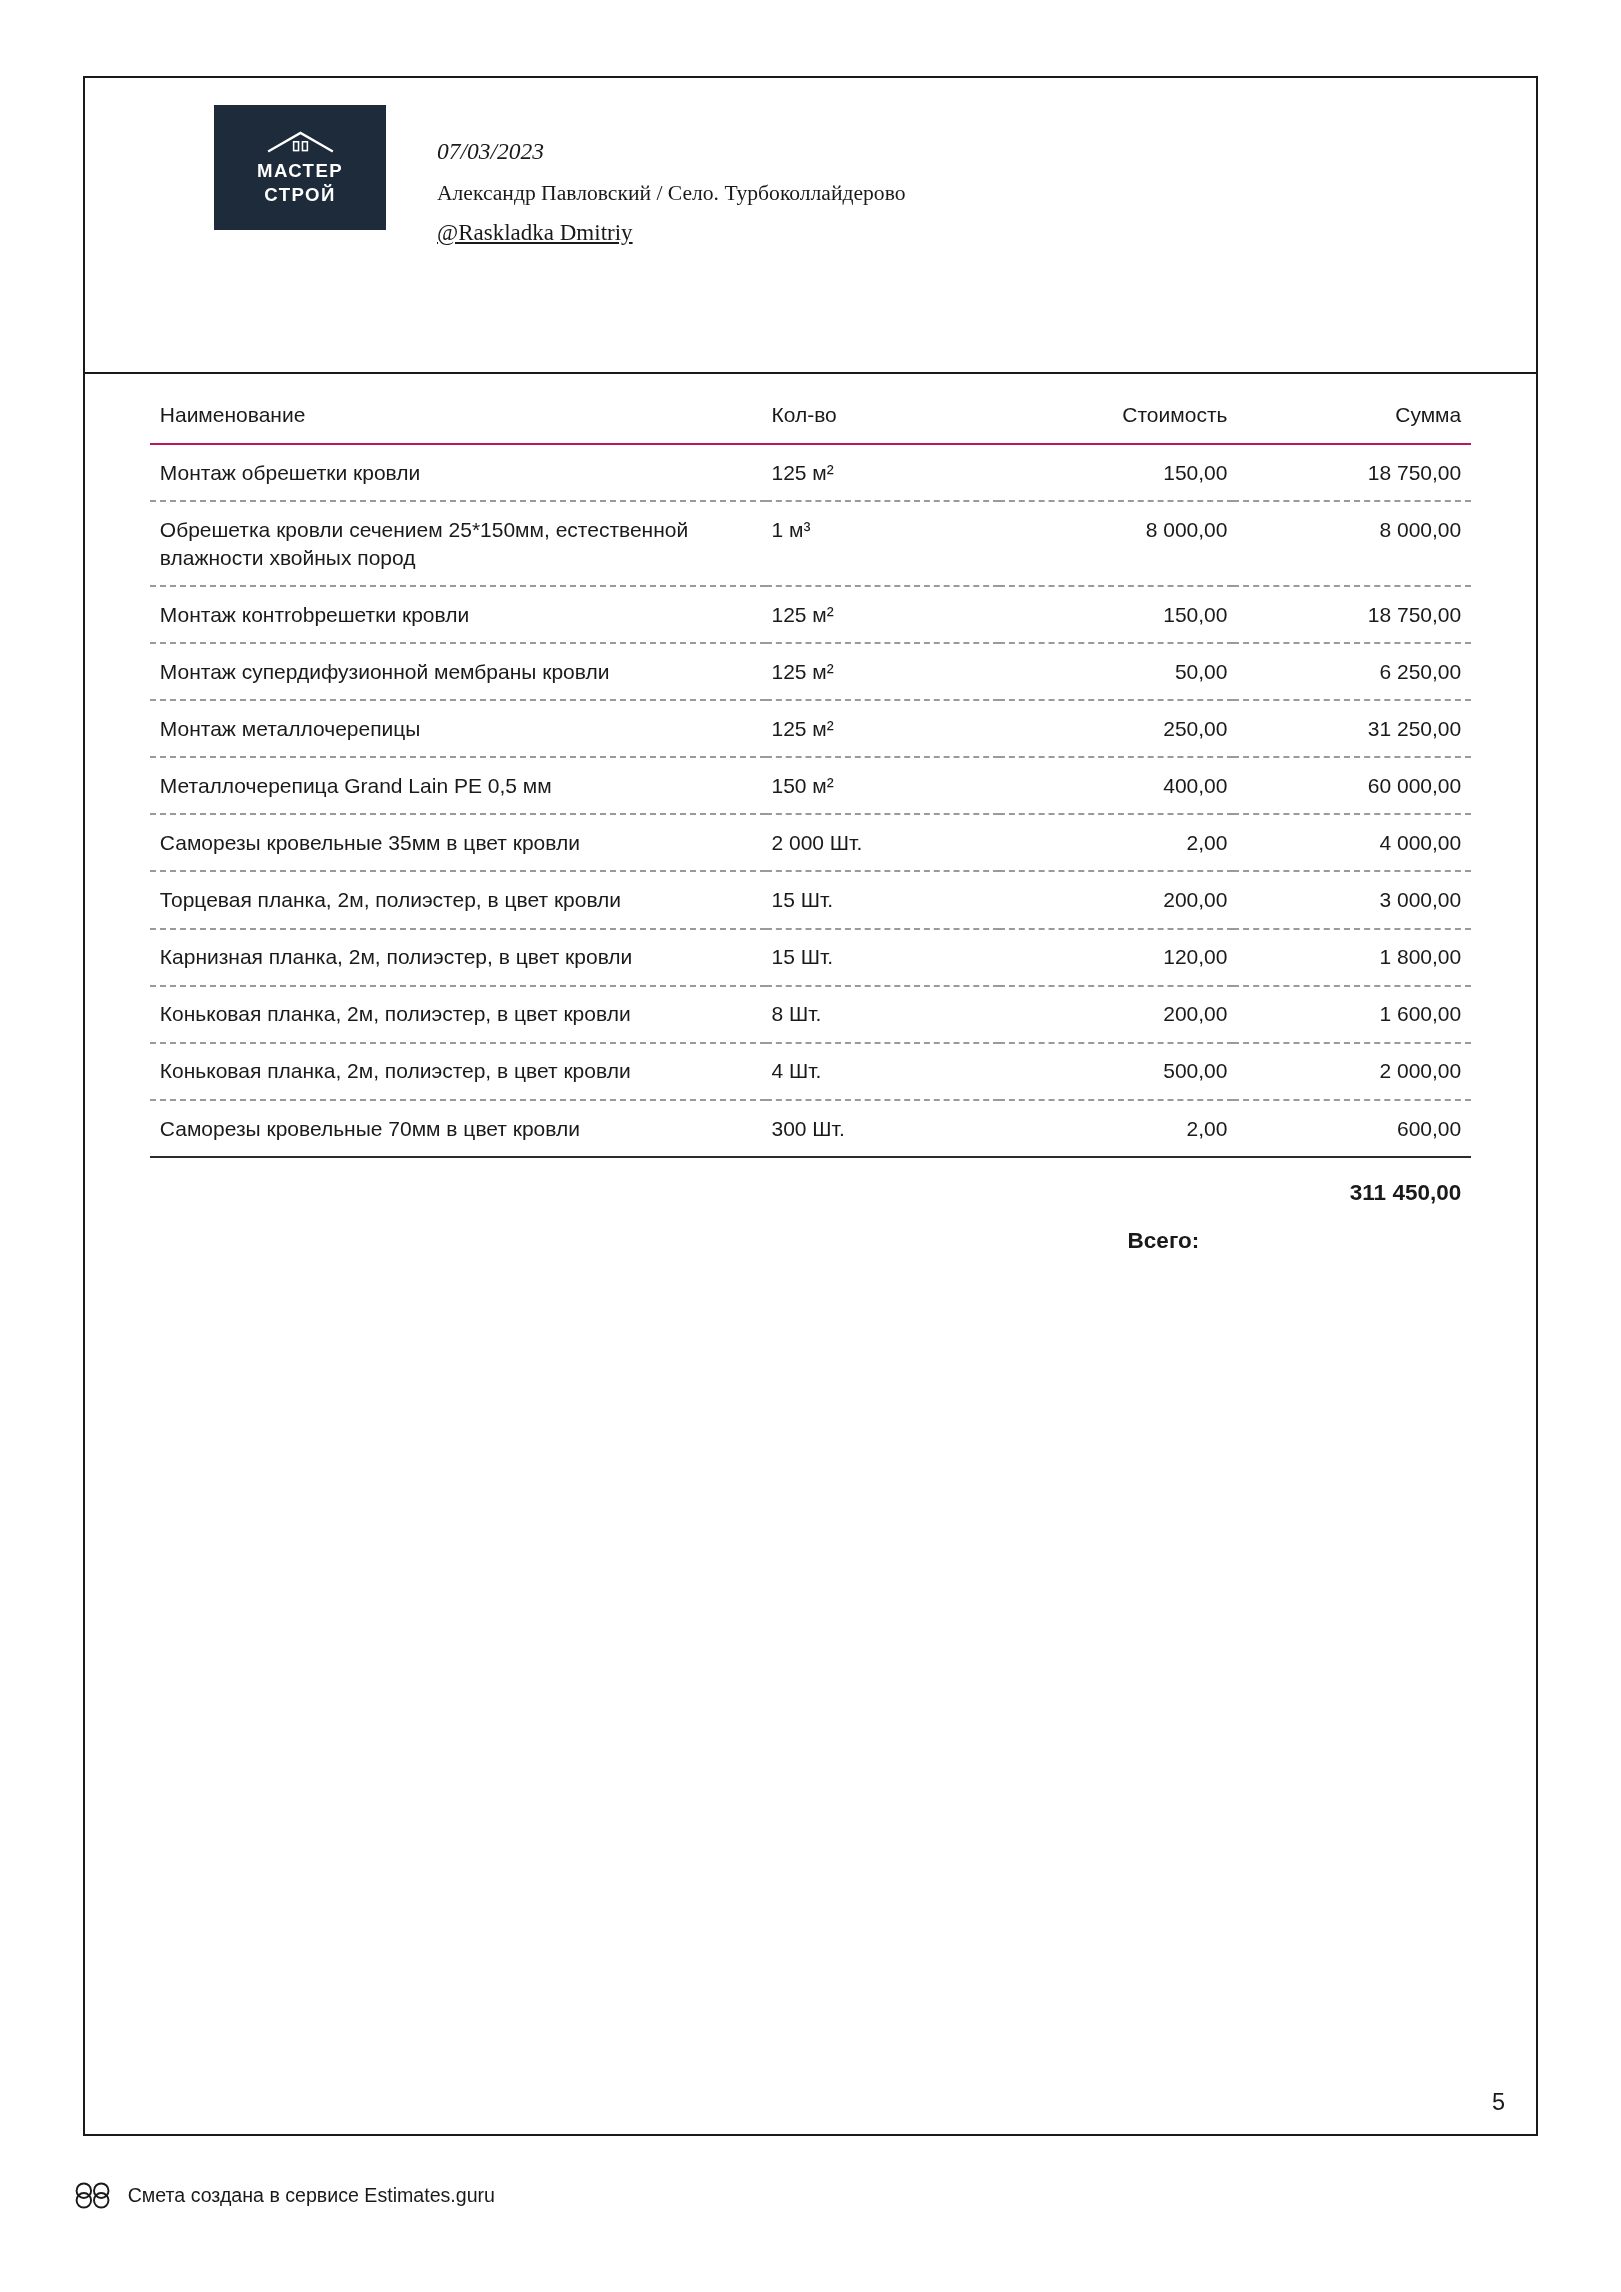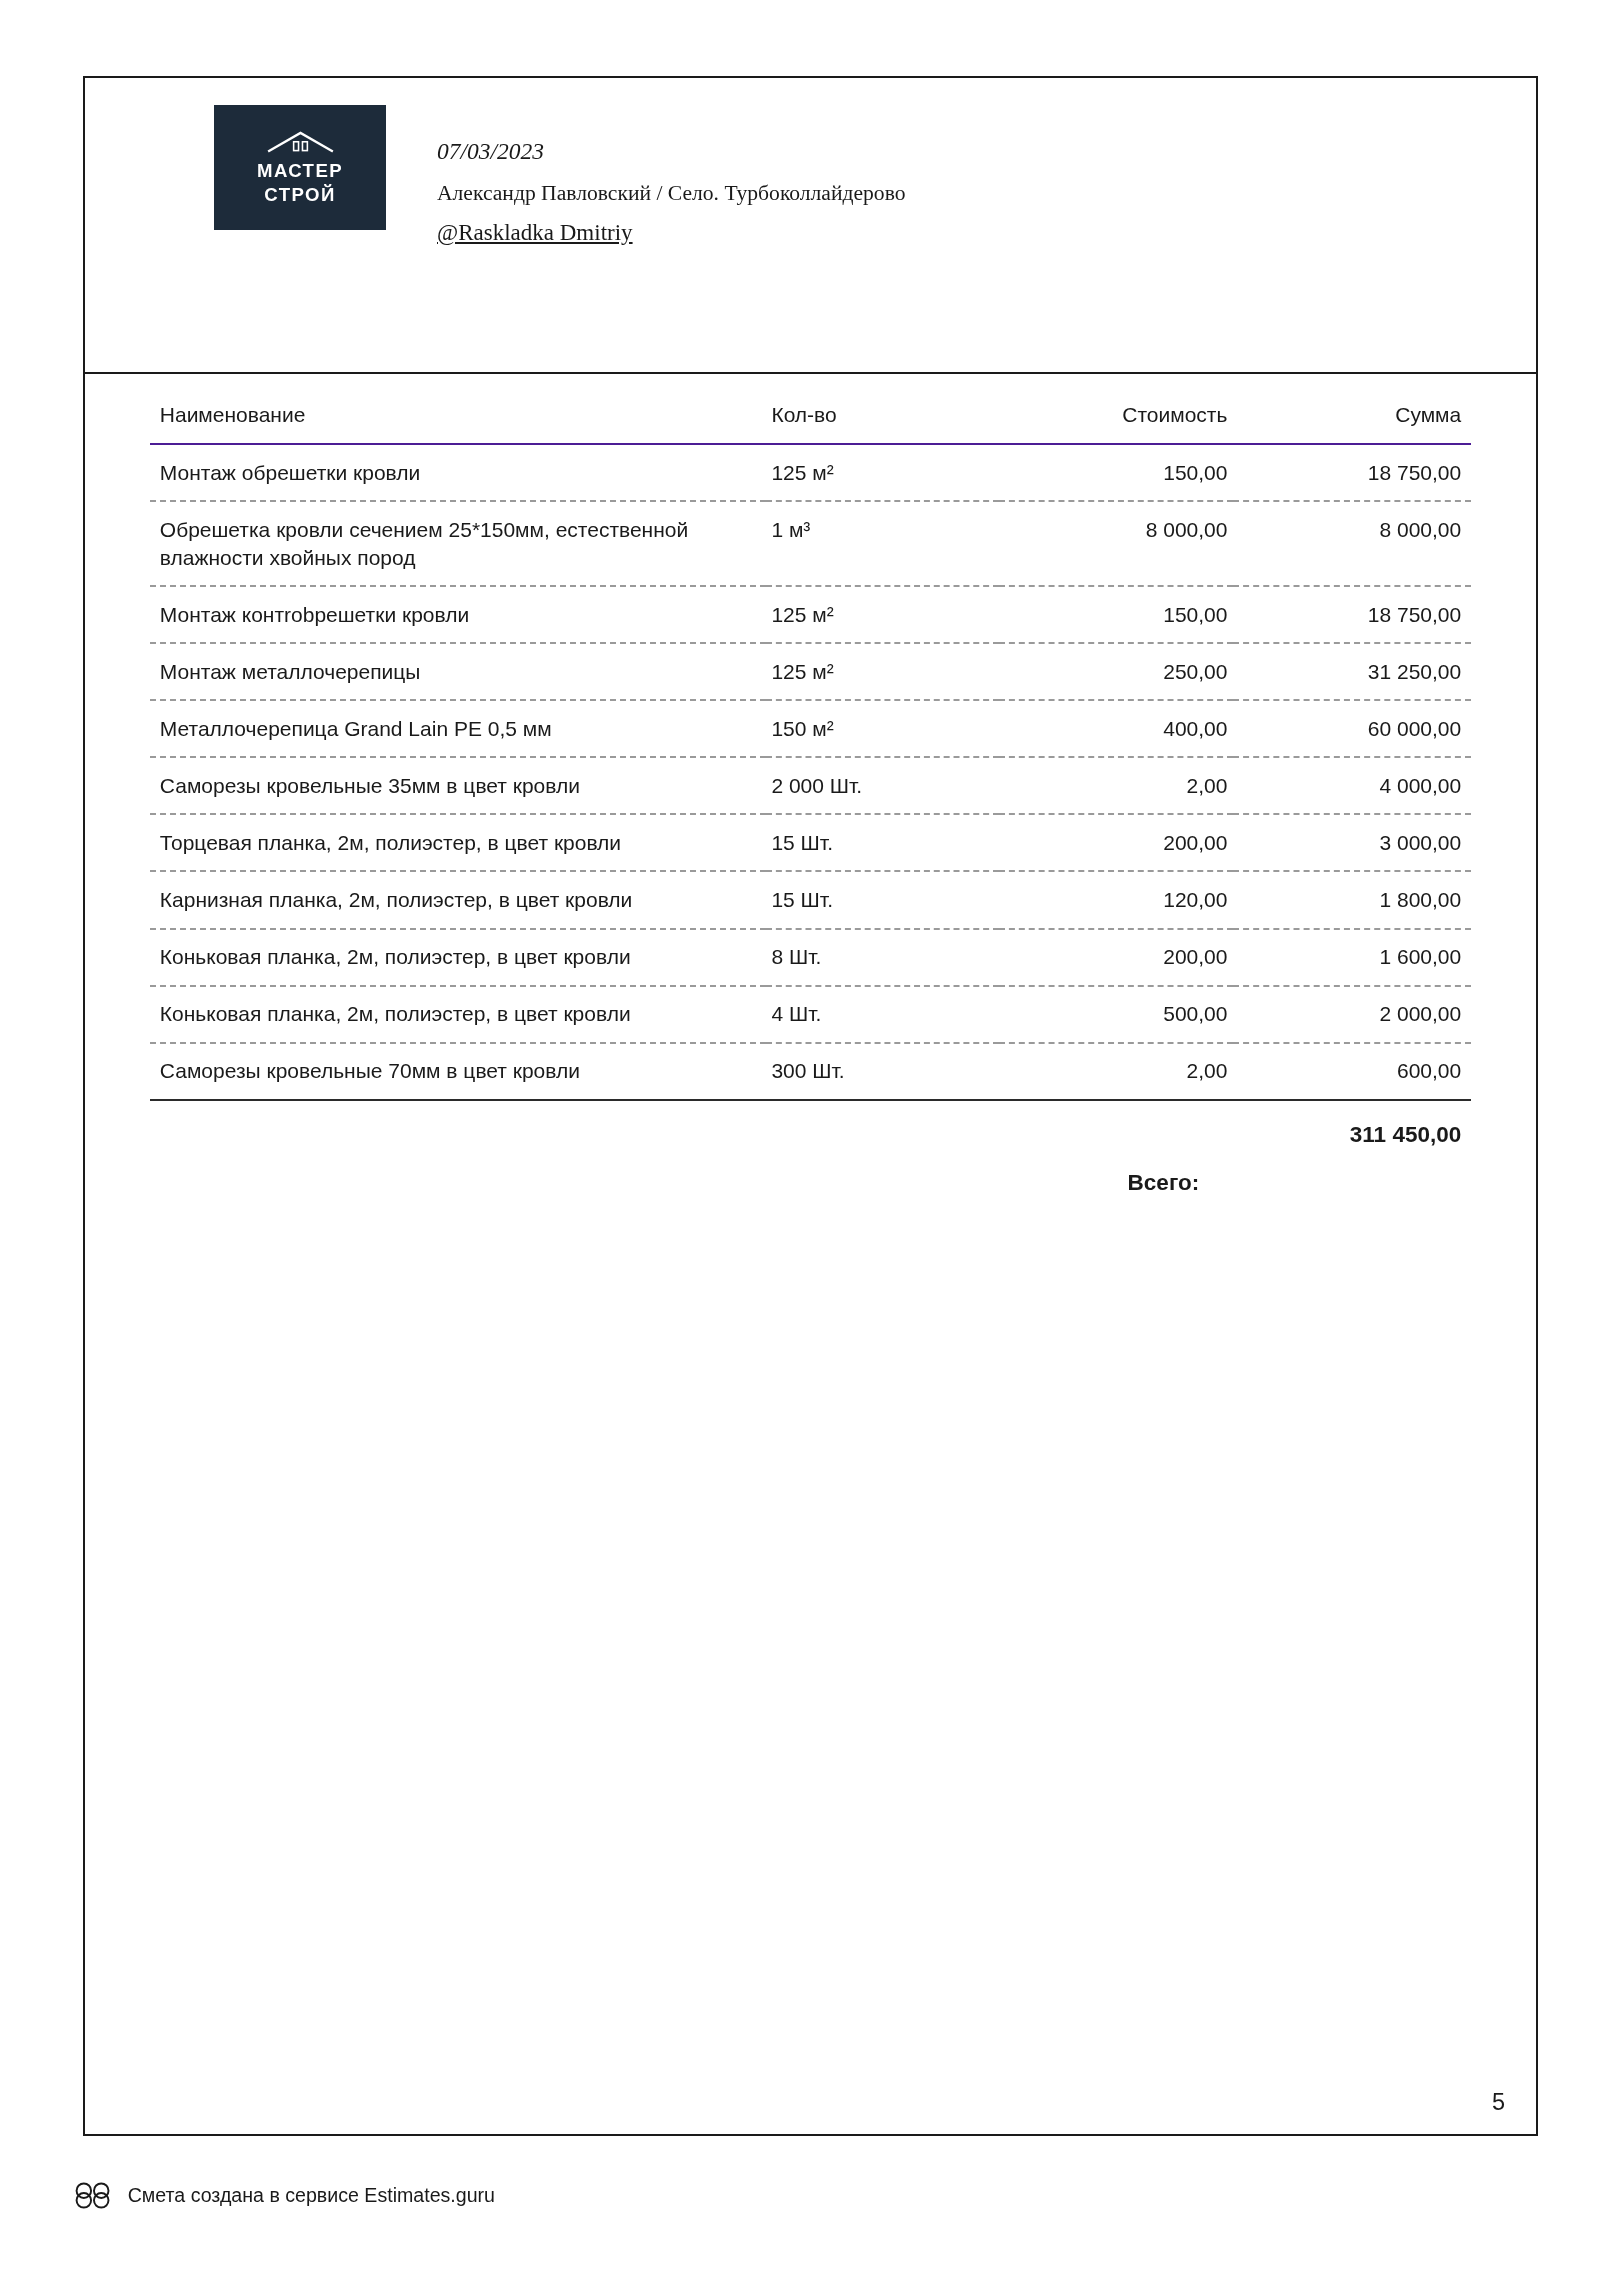--- a/index.html
+++ b/index.html
@@ -111,21 +111,21 @@
     font-size: 21px;
   }
   table.items th {
     font-weight: 400;
     font-size: 21px;
     color: #1a1a1a;
     padding: 3.9px 5.9px 15.7px 5.9px;
     vertical-align: bottom;
   }
   table.items thead tr {
-    border-bottom: 2px solid #4c1d95;
+    border-bottom: 2px solid #be185d;
   }
   table.items td {
     padding: 13.7px 5.9px 13.7px 5.9px;
     vertical-align: top;
     color: #1a1a1a;
     line-height: 1.32;
   }
   table.items tbody tr {
     border-bottom: 2px dashed #9a9a9a;
   }
@@ -223,20 +223,26 @@
             <td class="col-price">8 000,00</td>
             <td class="col-sum">8 000,00</td>
           </tr>
           <tr>
             <td class="col-name">Монтаж контrobрешетки кровли</td>
             <td class="col-qty">125 м²</td>
             <td class="col-price">150,00</td>
             <td class="col-sum">18 750,00</td>
           </tr>
           <tr>
+            <td class="col-name">Монтаж супердифузионной мембраны кровли</td>
+            <td class="col-qty">125 м²</td>
+            <td class="col-price">50,00</td>
+            <td class="col-sum">6 250,00</td>
+          </tr>
+          <tr>
             <td class="col-name">Монтаж металлочерепицы</td>
             <td class="col-qty">125 м²</td>
             <td class="col-price">250,00</td>
             <td class="col-sum">31 250,00</td>
           </tr>
           <tr>
             <td class="col-name">Металлочерепица Grand Lain PE 0,5 мм</td>
             <td class="col-qty">150 м²</td>
             <td class="col-price">400,00</td>
             <td class="col-sum">60 000,00</td>

